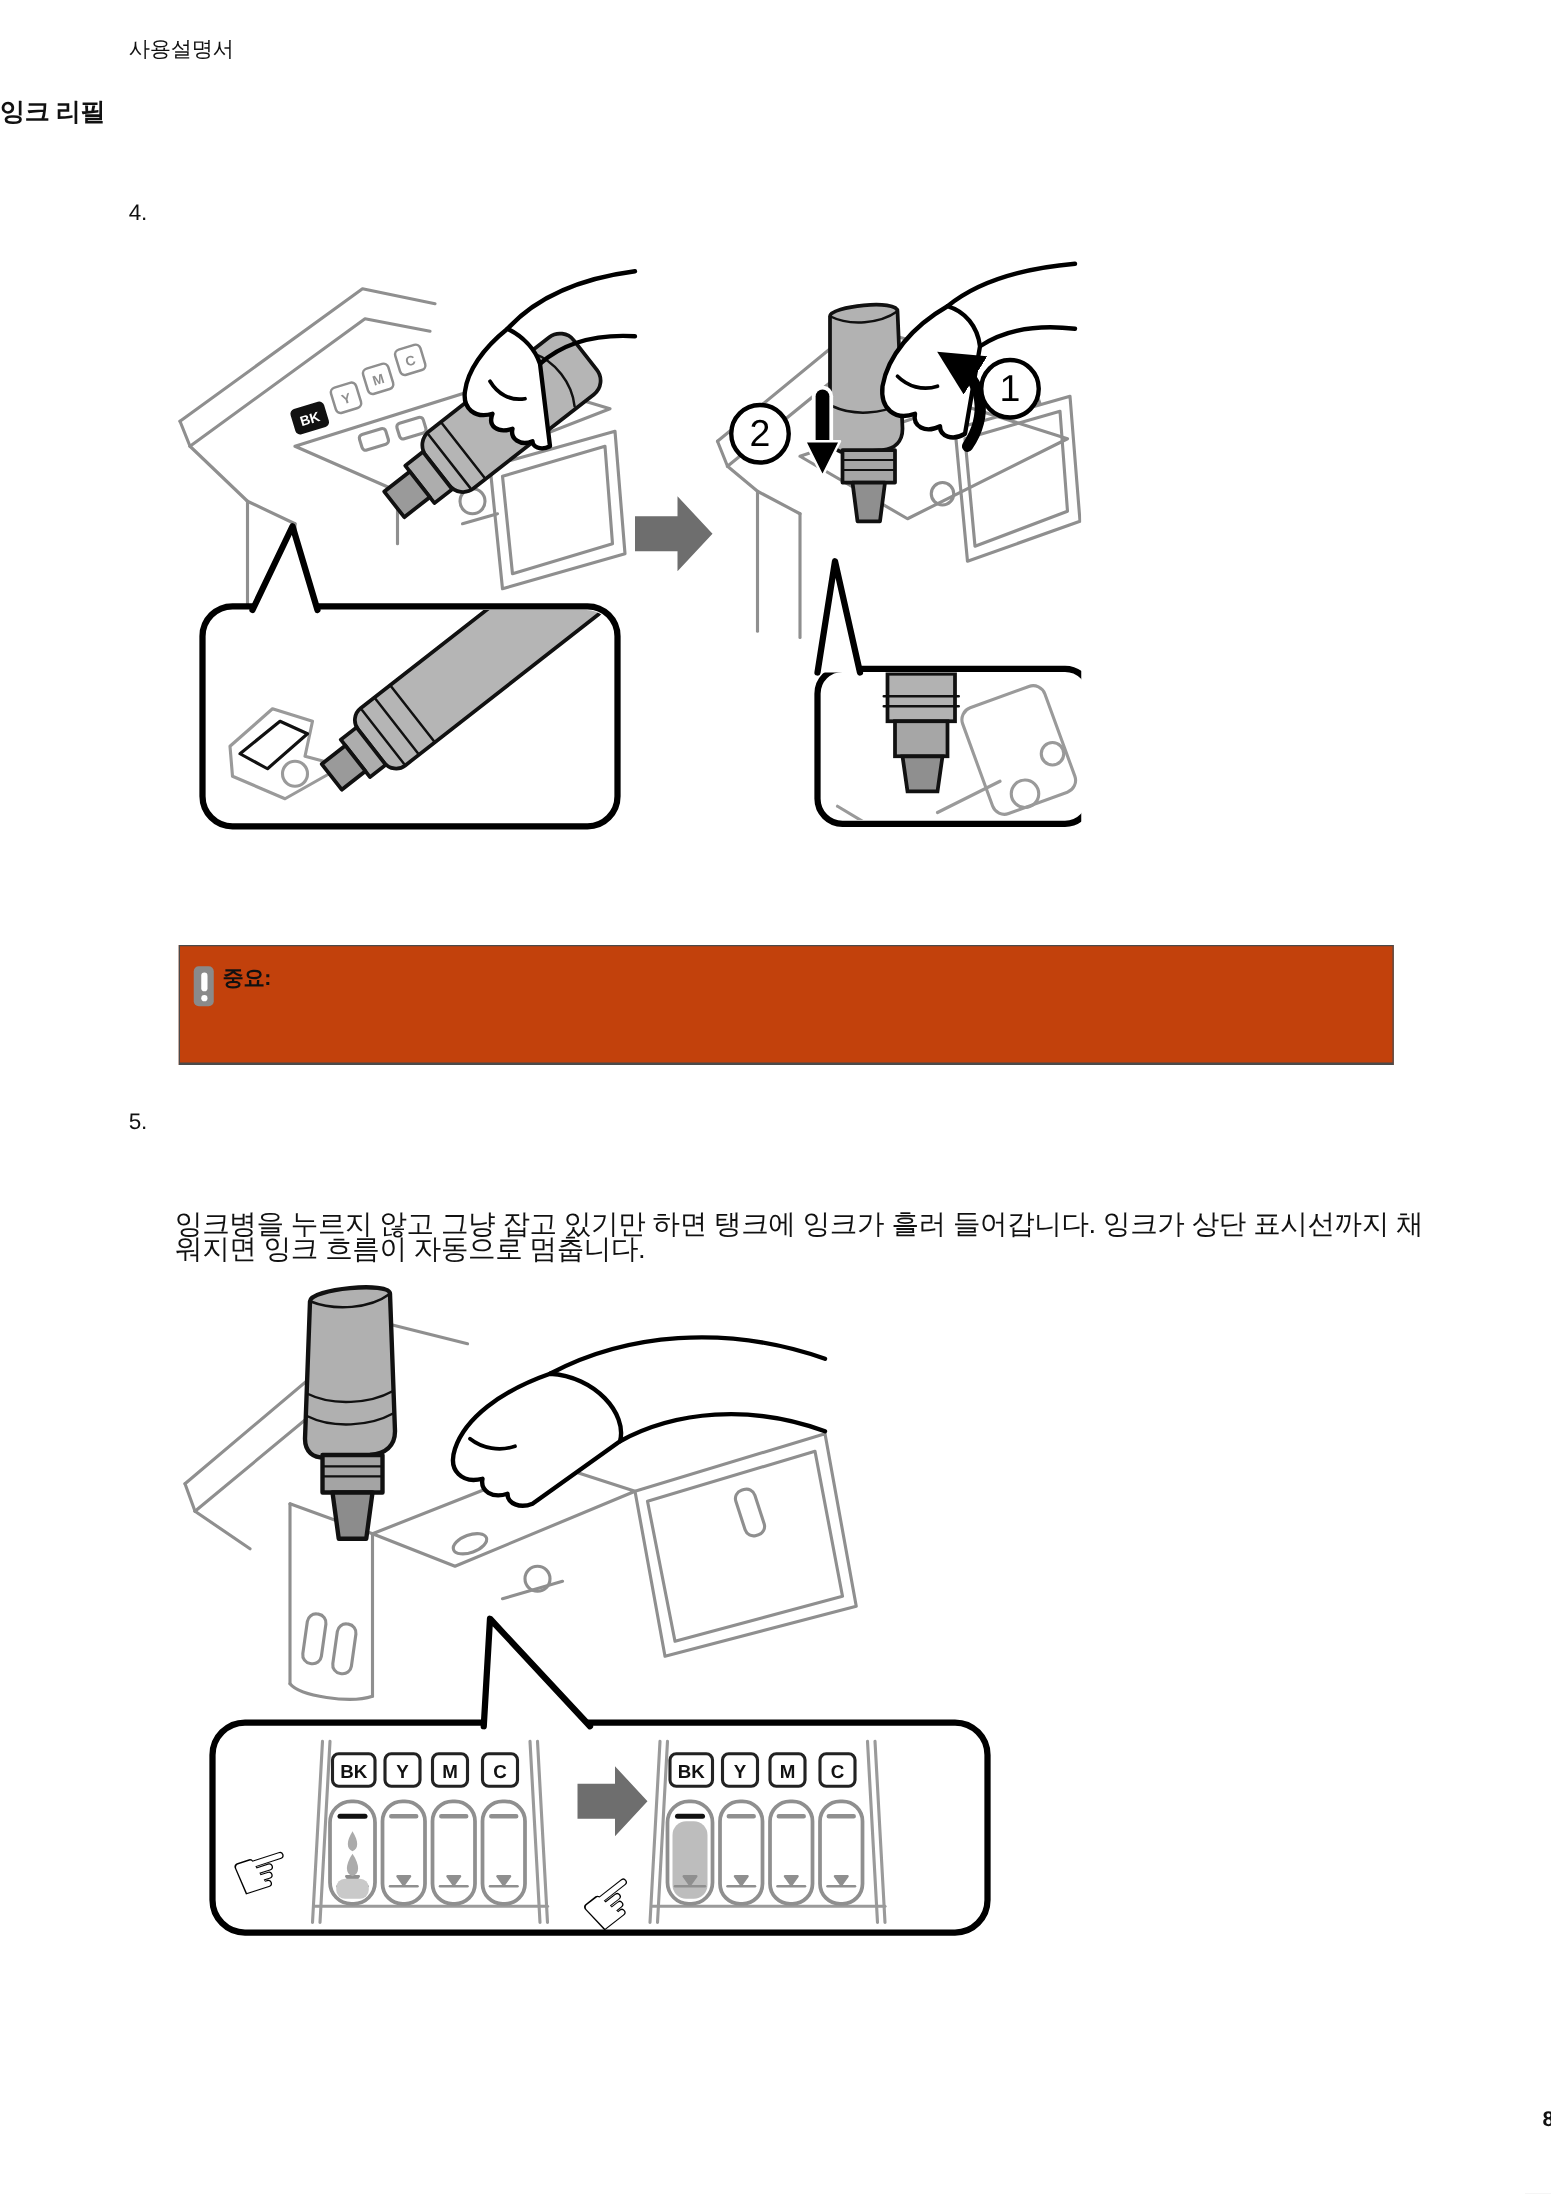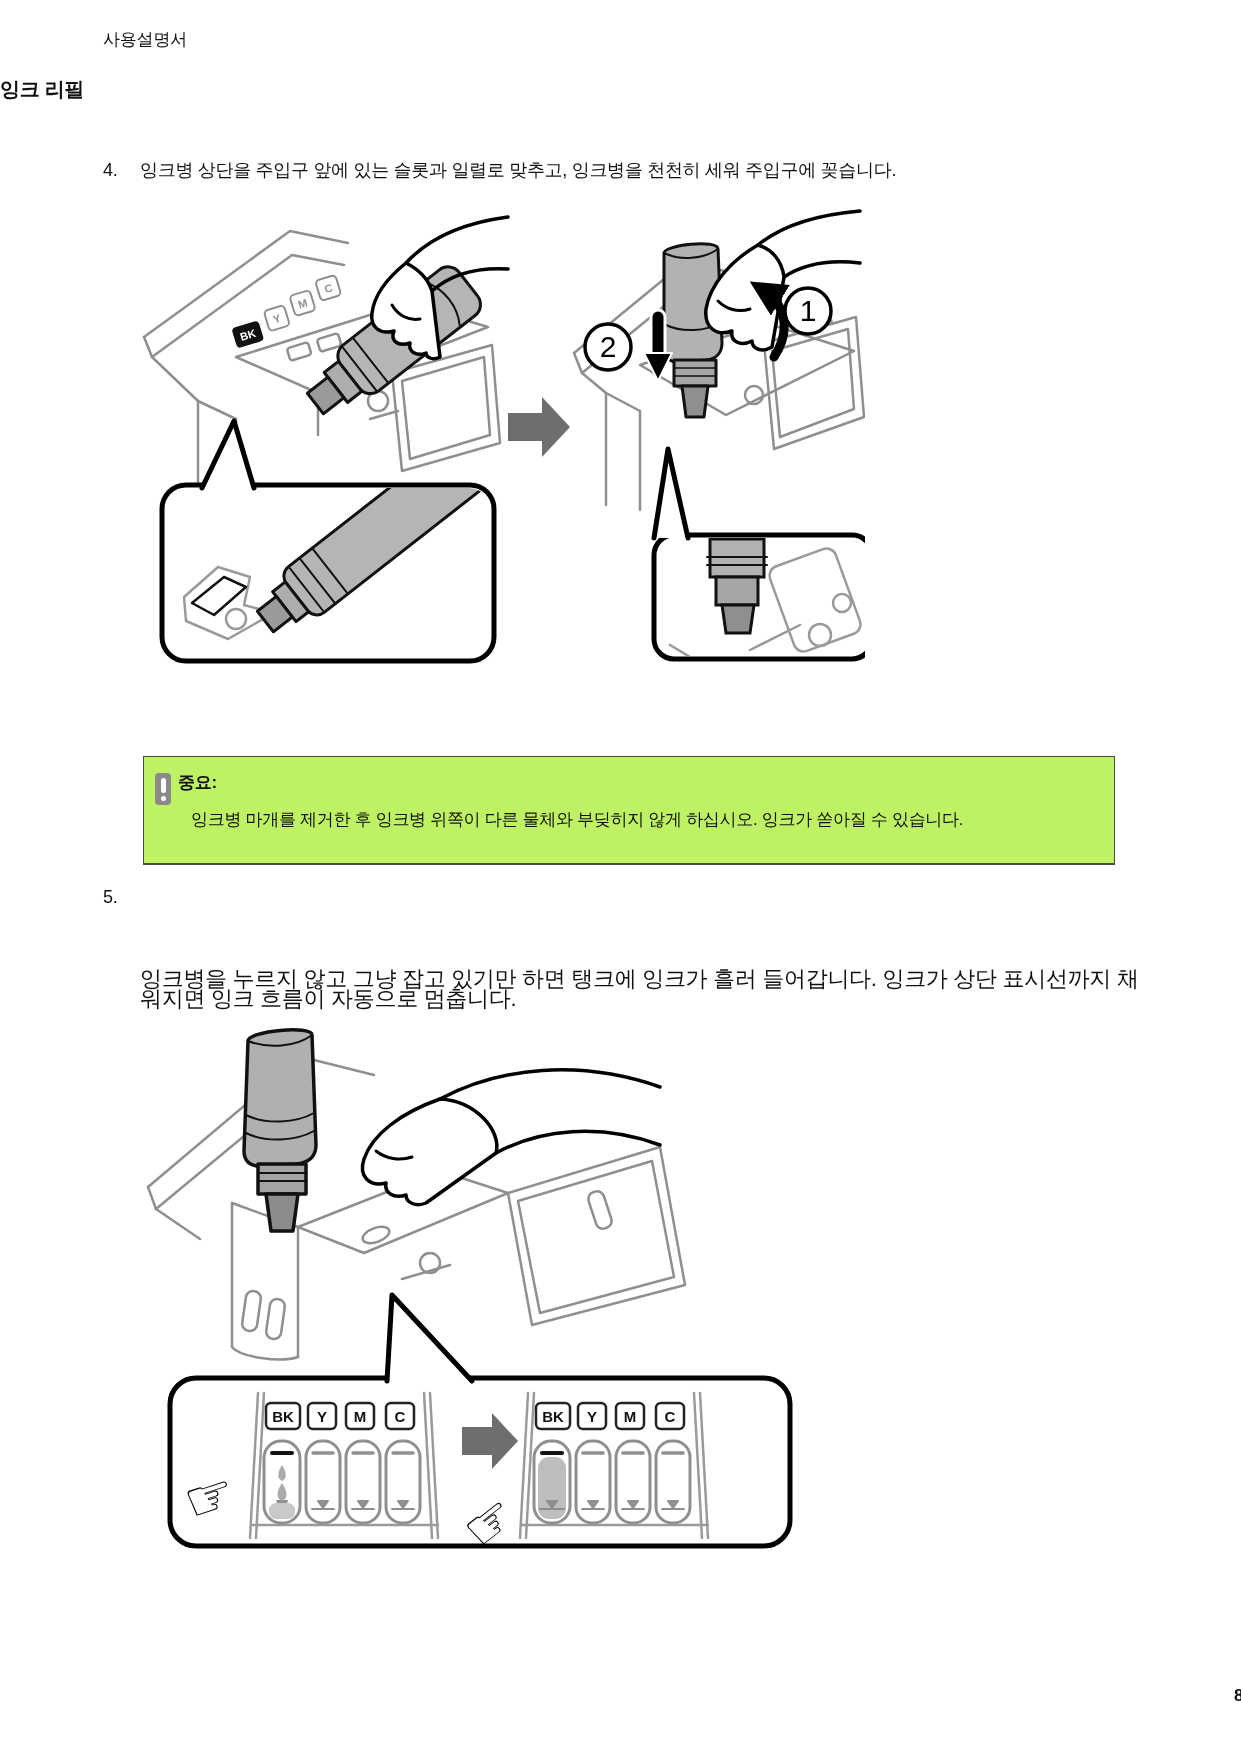--- a/index.html
+++ b/index.html
@@ -14,22 +14,22 @@
   .step { position:absolute; display:flex; font-size:18px; line-height:25px; letter-spacing:-0.3px; }
   .step .num { flex:none; width:37px; }
   .step4 { left:103px; top:158px; width:1040px; }
   .step5 { left:103px; top:885px; width:1040px; }
   .step5-detail { position:absolute; left:140px; top:969px; width:1000px;
                   font-size:22px; line-height:20px; letter-spacing:-0.3px; }
   .figure { position:absolute; }
   .fig1 { left:140px; top:205px; }
   .fig2 { left:140px; top:995px; }
   .important-box {
-    position:absolute; left:143px; top:756px; width:972px; height:109px;
-    border:1px solid #4a4a4a; border-bottom-width:2px; box-sizing:border-box; background:#bef264;
+    position:absolute; left:143px; top:756px; width:972px; height:96px;
+    border:1px solid #4a4a4a; border-bottom-width:2px; box-sizing:border-box; background:#c2410c;
   }
   .imp-icon { position:absolute; left:11px; top:16px; width:16px; height:32px;
               background:#8a8a8a; border-radius:4px; }
   .imp-icon .bar { position:absolute; left:5.5px; top:5px; width:5px; height:15px;
                    background:#fff; border-radius:2.5px; }
   .imp-icon .dot { position:absolute; left:5.5px; bottom:4px; width:5px; height:5px;
                    background:#fff; border-radius:50%; }
   .imp-label { position:absolute; left:34px; top:14px; font-size:17px; font-weight:bold; letter-spacing:-0.3px; }
   .imp-text  { position:absolute; left:47px; top:51px; font-size:17px; letter-spacing:-0.3px; }
   .page-num { position:absolute; left:0; right:0; top:1686px; text-align:right;
@@ -39,21 +39,20 @@
 </head>
 <body>
 
 <div class="page">
 
   <div class="header-left">사용설명서</div>
   <div class="page-title">잉크 리필</div>
 
   <div class="step step4">
     <div class="num">4.</div>
-    <div>잉크병 상단을 주입구 앞에 있는 슬롯과 일렬로 맞추고, 잉크병을 천천히 세워 주입구에 꽂습니다.</div>
   </div>
 
   <div class="figure fig1">
   <svg width="725" height="460" viewBox="0 0 725 460">
     <defs>
       <marker id="ah1" viewBox="0 0 10 10" refX="6" refY="5" markerWidth="4" markerHeight="4" orient="auto-start-reverse">
         <path d="M0,0 L10,5 L0,10 Z" fill="#000"></path>
       </marker>
       <clipPath id="cA">
             <rect x="25" y="283" width="326" height="170" rx="22"></rect>
@@ -194,21 +193,20 @@
     </g>
   </svg>
   </div>
 
   <div class="important-box">
     <div class="imp-icon">
       <div class="bar"></div>
         <div class="dot"></div>
     </div>
     <div class="imp-label">중요:</div>
-    <div class="imp-text">잉크병 마개를 제거한 후 잉크병 위쪽이 다른 물체와 부딪히지 않게 하십시오. 잉크가 쏟아질 수 있습니다.</div>
   </div>
 
   <div class="step step5">
     <div class="num">5.</div>
   </div>
   <div class="step5-detail">잉크병을 누르지 않고 그냥 잡고 있기만 하면 탱크에 잉크가 흘러 들어갑니다. 잉크가 상단 표시선까지 채워지면 잉크 흐름이 자동으로 멈춥니다.</div>
 
   <div class="figure fig2">
   <svg width="660" height="615" viewBox="0 0 660 615">
     <g stroke-linejoin="round" stroke-linecap="round">

